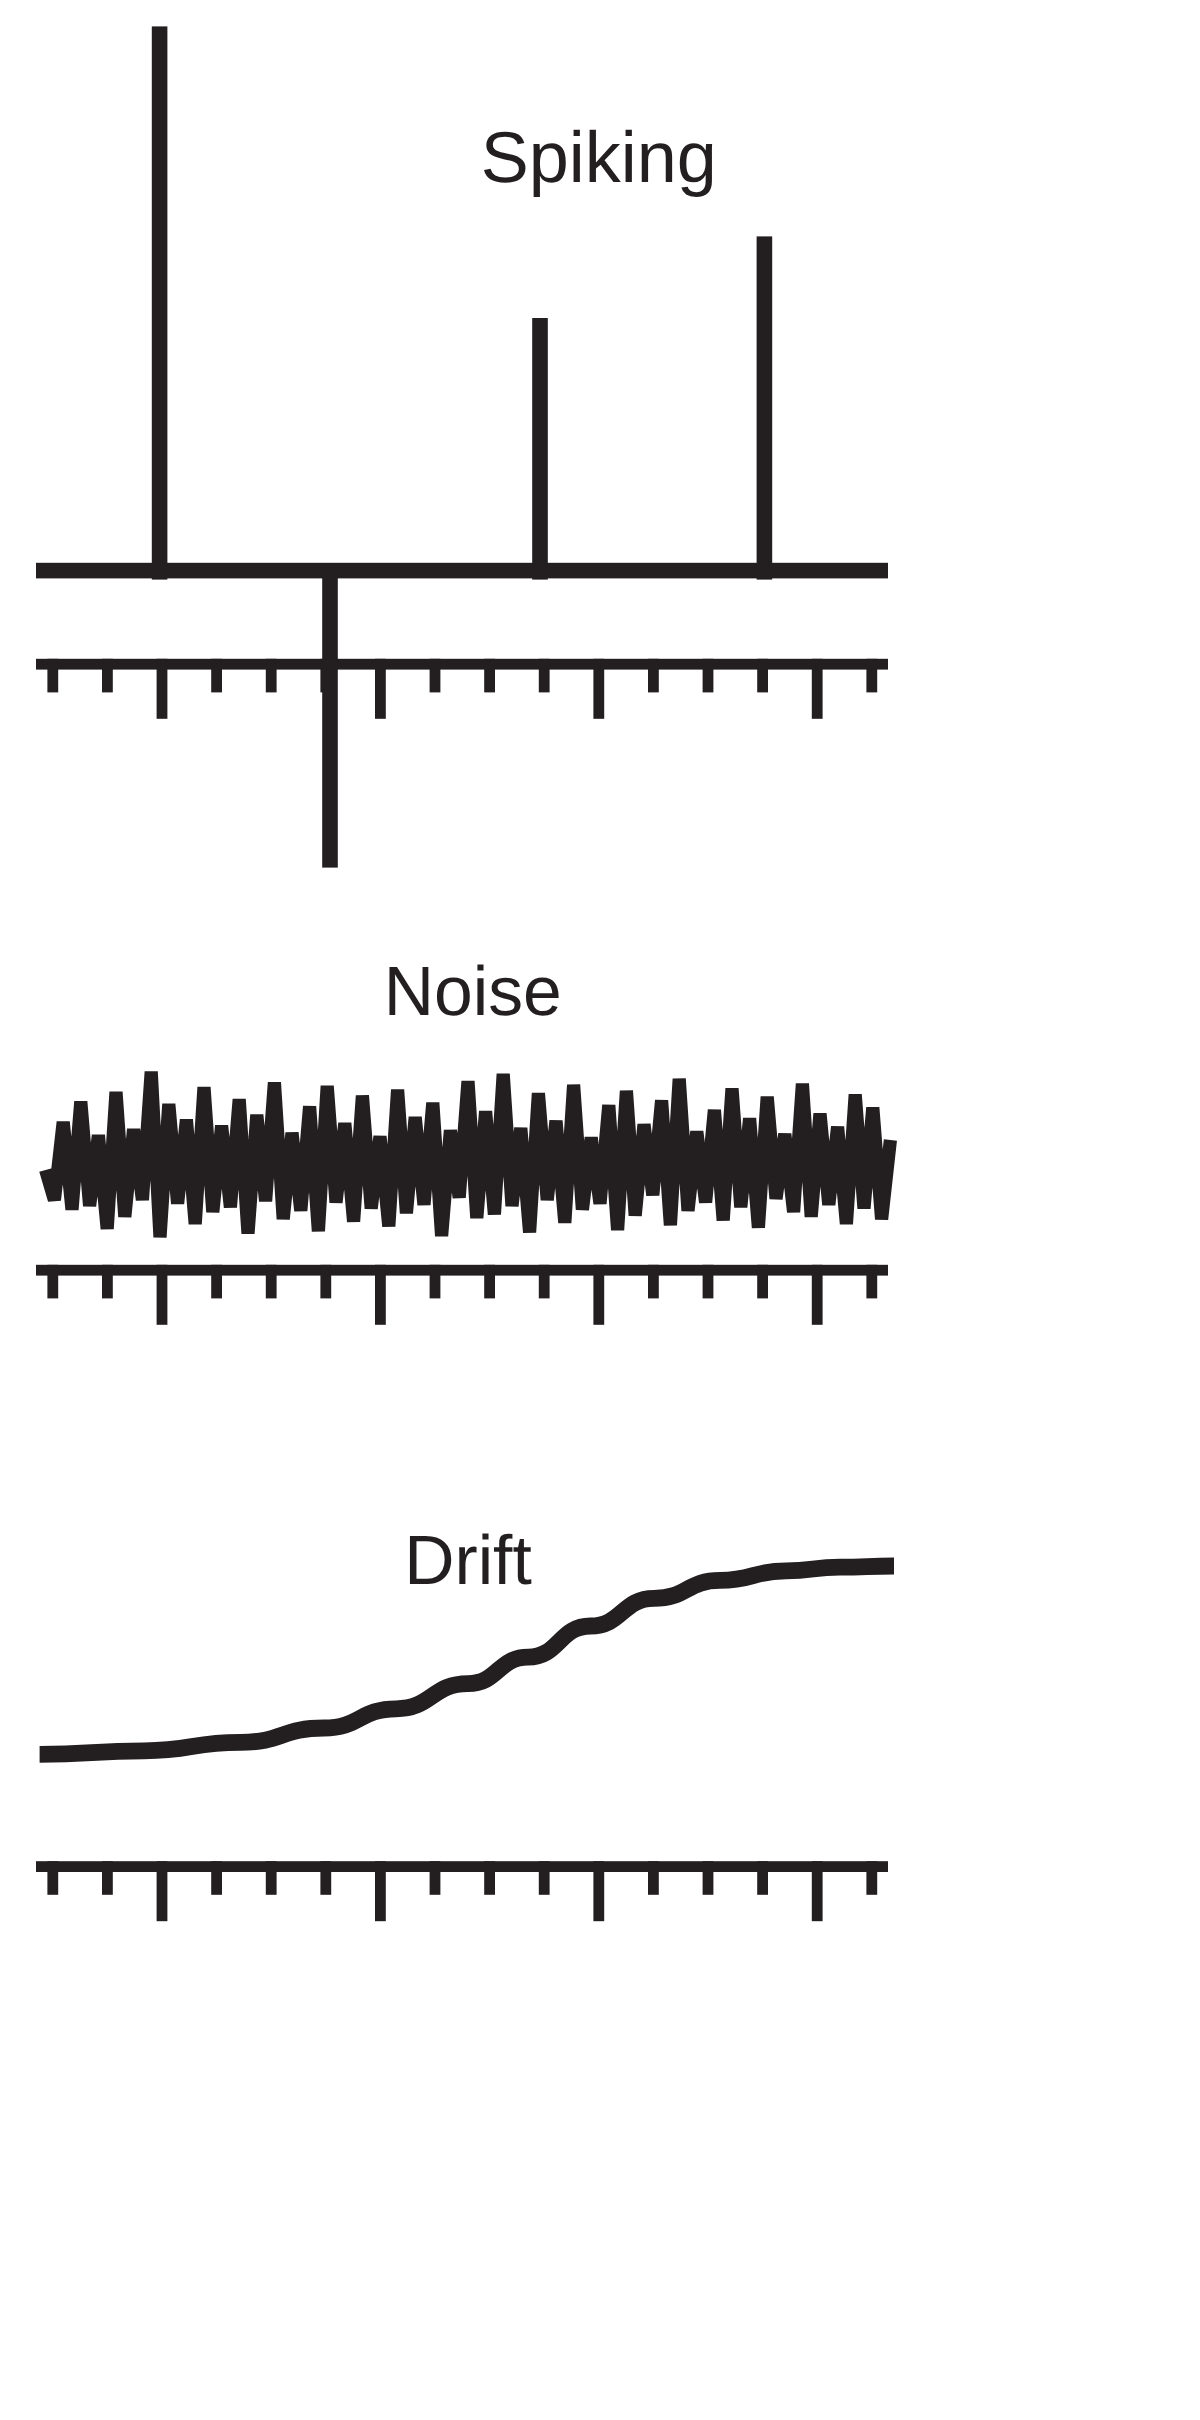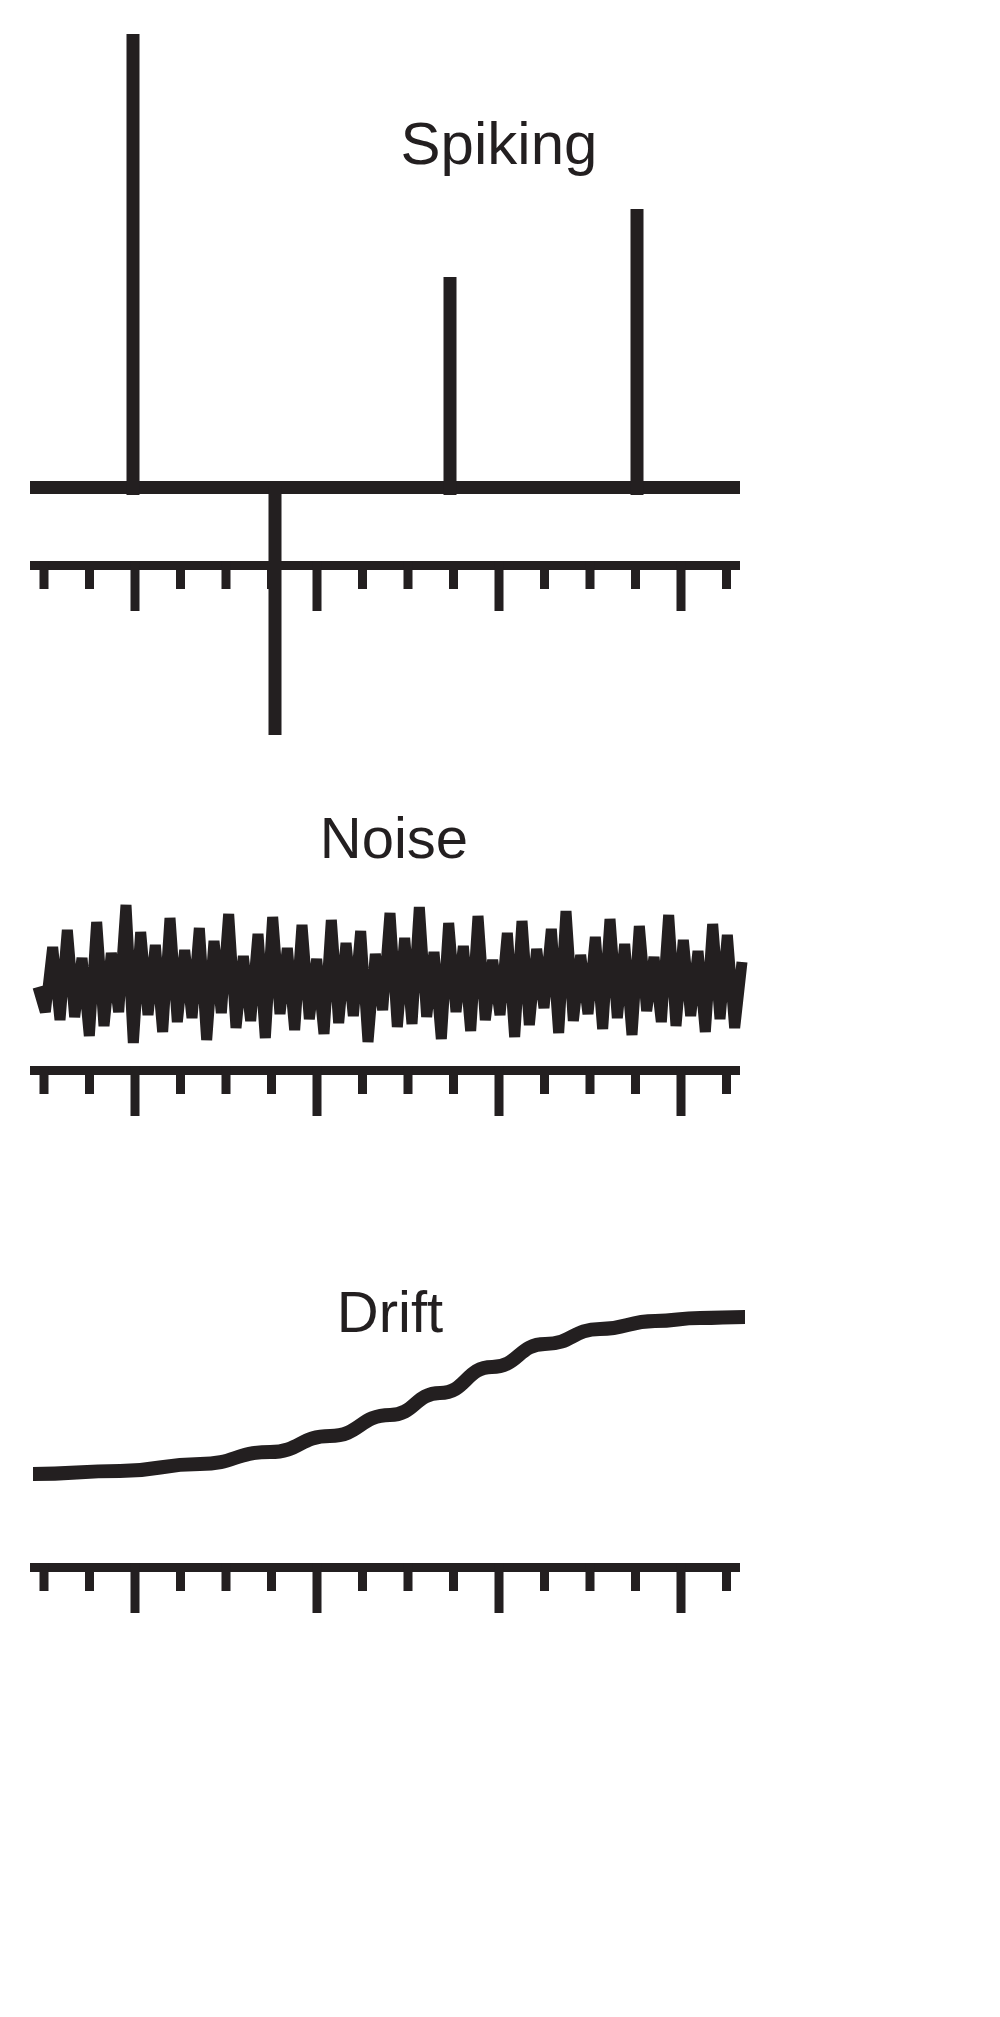--- a/index.html
+++ b/index.html
@@ -11,21 +11,21 @@
   body {
     width: 1000px;
     height: 2017px;
     font-family: "Liberation Sans", sans-serif;
     position: relative;
     overflow: hidden;
   }
   #figure-root {
     position: absolute;
     left: 0;
-    top: 12px;
+    top: 0;
     width: 1000px;
     height: 1997px;
   }
   svg.figure-canvas {
     display: block;
     width: 1000px;
     height: 2017px;
   }
   .panel-title {
     font-family: "Liberation Sans", sans-serif;

